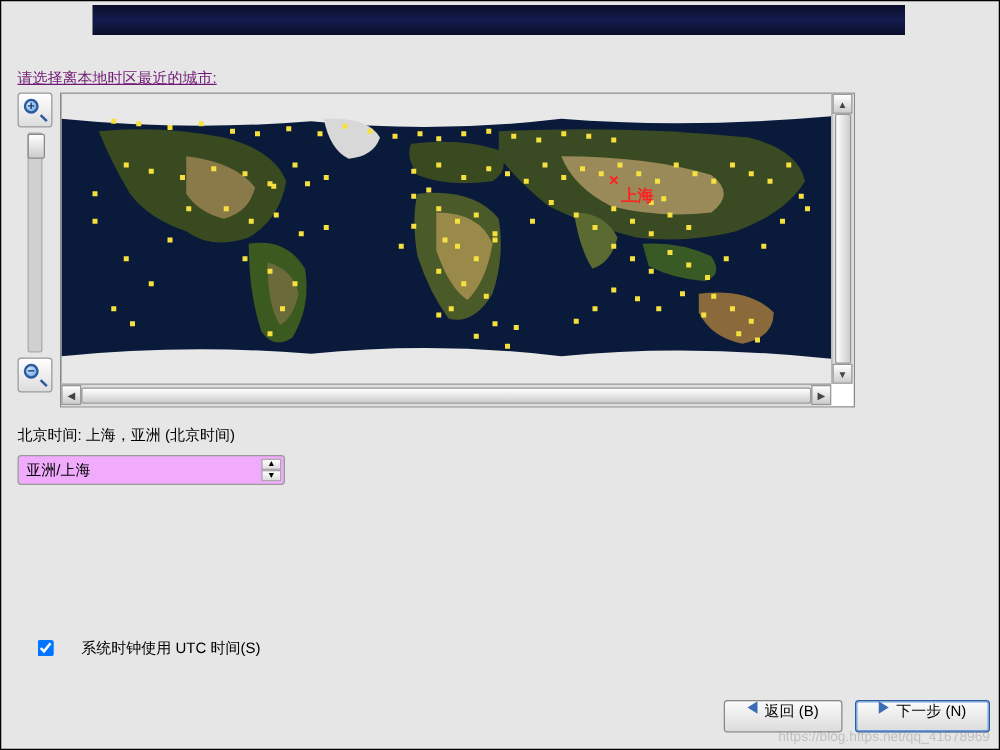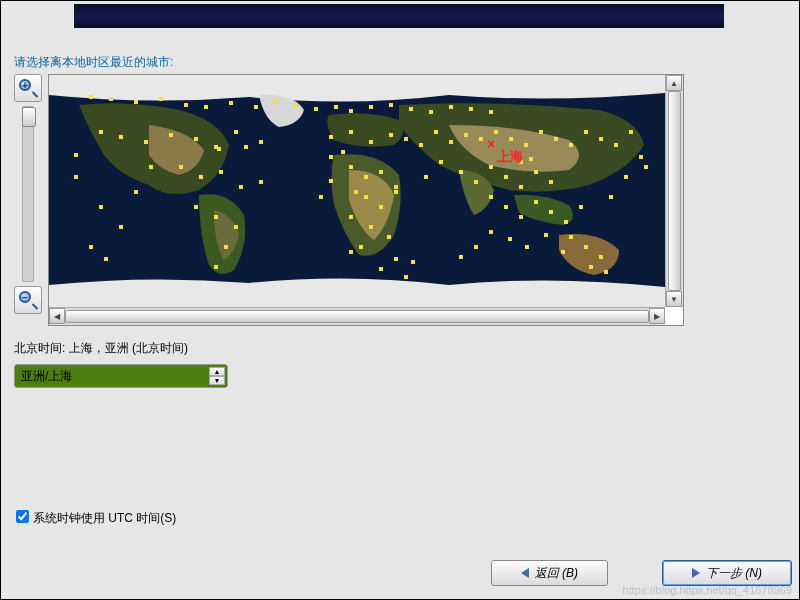--- a/index.html
+++ b/index.html
@@ -13,21 +13,22 @@
     }
     .banner {
       position: absolute;
       top: 4px; left: 74px;
       width: 650px; height: 24px;
       background: linear-gradient(to bottom, #0a0e2a 0%, #141b4d 50%, #0a0e2a 100%);
     }
     .prompt {
       position: absolute;
       top: 54px; left: 14px;
-      color: #0369a1;
+      color: #701a75;
+      text-decoration: underline;
     }
     .map-area {
       position: absolute;
       top: 74px; left: 14px;
       width: 670px; height: 252px;
     }
     .zoom-col {
       position: absolute;
       left: 0; top: 0;
       width: 30px; height: 240px;
@@ -108,21 +109,21 @@
     }
     .city-label {
       position: absolute;
       top: 340px; left: 14px;
       color: #000;
     }
     .tz-select {
       position: absolute;
       top: 364px; left: 14px;
       width: 214px; height: 24px;
-      background: #4d7c0f;
+      background: #f0abfc;
       border: 1px solid #999;
       border-radius: 3px;
       display: flex; align-items: center;
       padding: 0 6px;
       cursor: pointer;
     }
     .tz-spin {
       position: absolute;
       right: 2px; top: 2px; bottom: 2px;
       width: 16px;
@@ -130,41 +131,40 @@
     }
     .tz-spin div {
       flex: 1;
       border: 1px solid #aaa;
       background: linear-gradient(to bottom, #fff, #ddd);
       font-size: 7px;
       display: flex; align-items: center; justify-content: center;
     }
     .utc-row {
       position: absolute;
-      left: 16px; top: 510px;
-      display: flex; gap: 4px;
+      left: 30px; top: 510px;
+      display: flex; align-items: center; gap: 22px;
     }
     .utc-row input { width: 13px; height: 13px; }
     .btn-row {
       position: absolute;
       bottom: 14px; right: 8px;
       display: flex; gap: 10px;
     }
     .nav-btn {
       height: 26px;
-      padding: 0 29px;
+      padding: 0 18px;
       background: linear-gradient(to bottom, #fbfbfb, #dcdcdc);
       border: 1px solid #888;
       border-radius: 3px;
-      display: flex; align-items: center; gap: 6px;
+      display: flex; gap: 6px;
       cursor: pointer;
       font-size: 12px;
-      font-style: italic;
-    }
-    .nav-btn.primary { border: 1px solid #2a5aa0; box-shadow: 0 0 0 1px #6aa0e0 inset; margin-left: 44px; }
+    }
+    .nav-btn.primary { border: 1px solid #2a5aa0; box-shadow: 0 0 0 1px #6aa0e0 inset; }
     .arrow-left {
       width: 0; height: 0;
       border-top: 5px solid transparent;
       border-bottom: 5px solid transparent;
       border-right: 8px solid #3a6db5;
     }
     .arrow-right {
       width: 0; height: 0;
       border-top: 5px solid transparent;
       border-bottom: 5px solid transparent;

